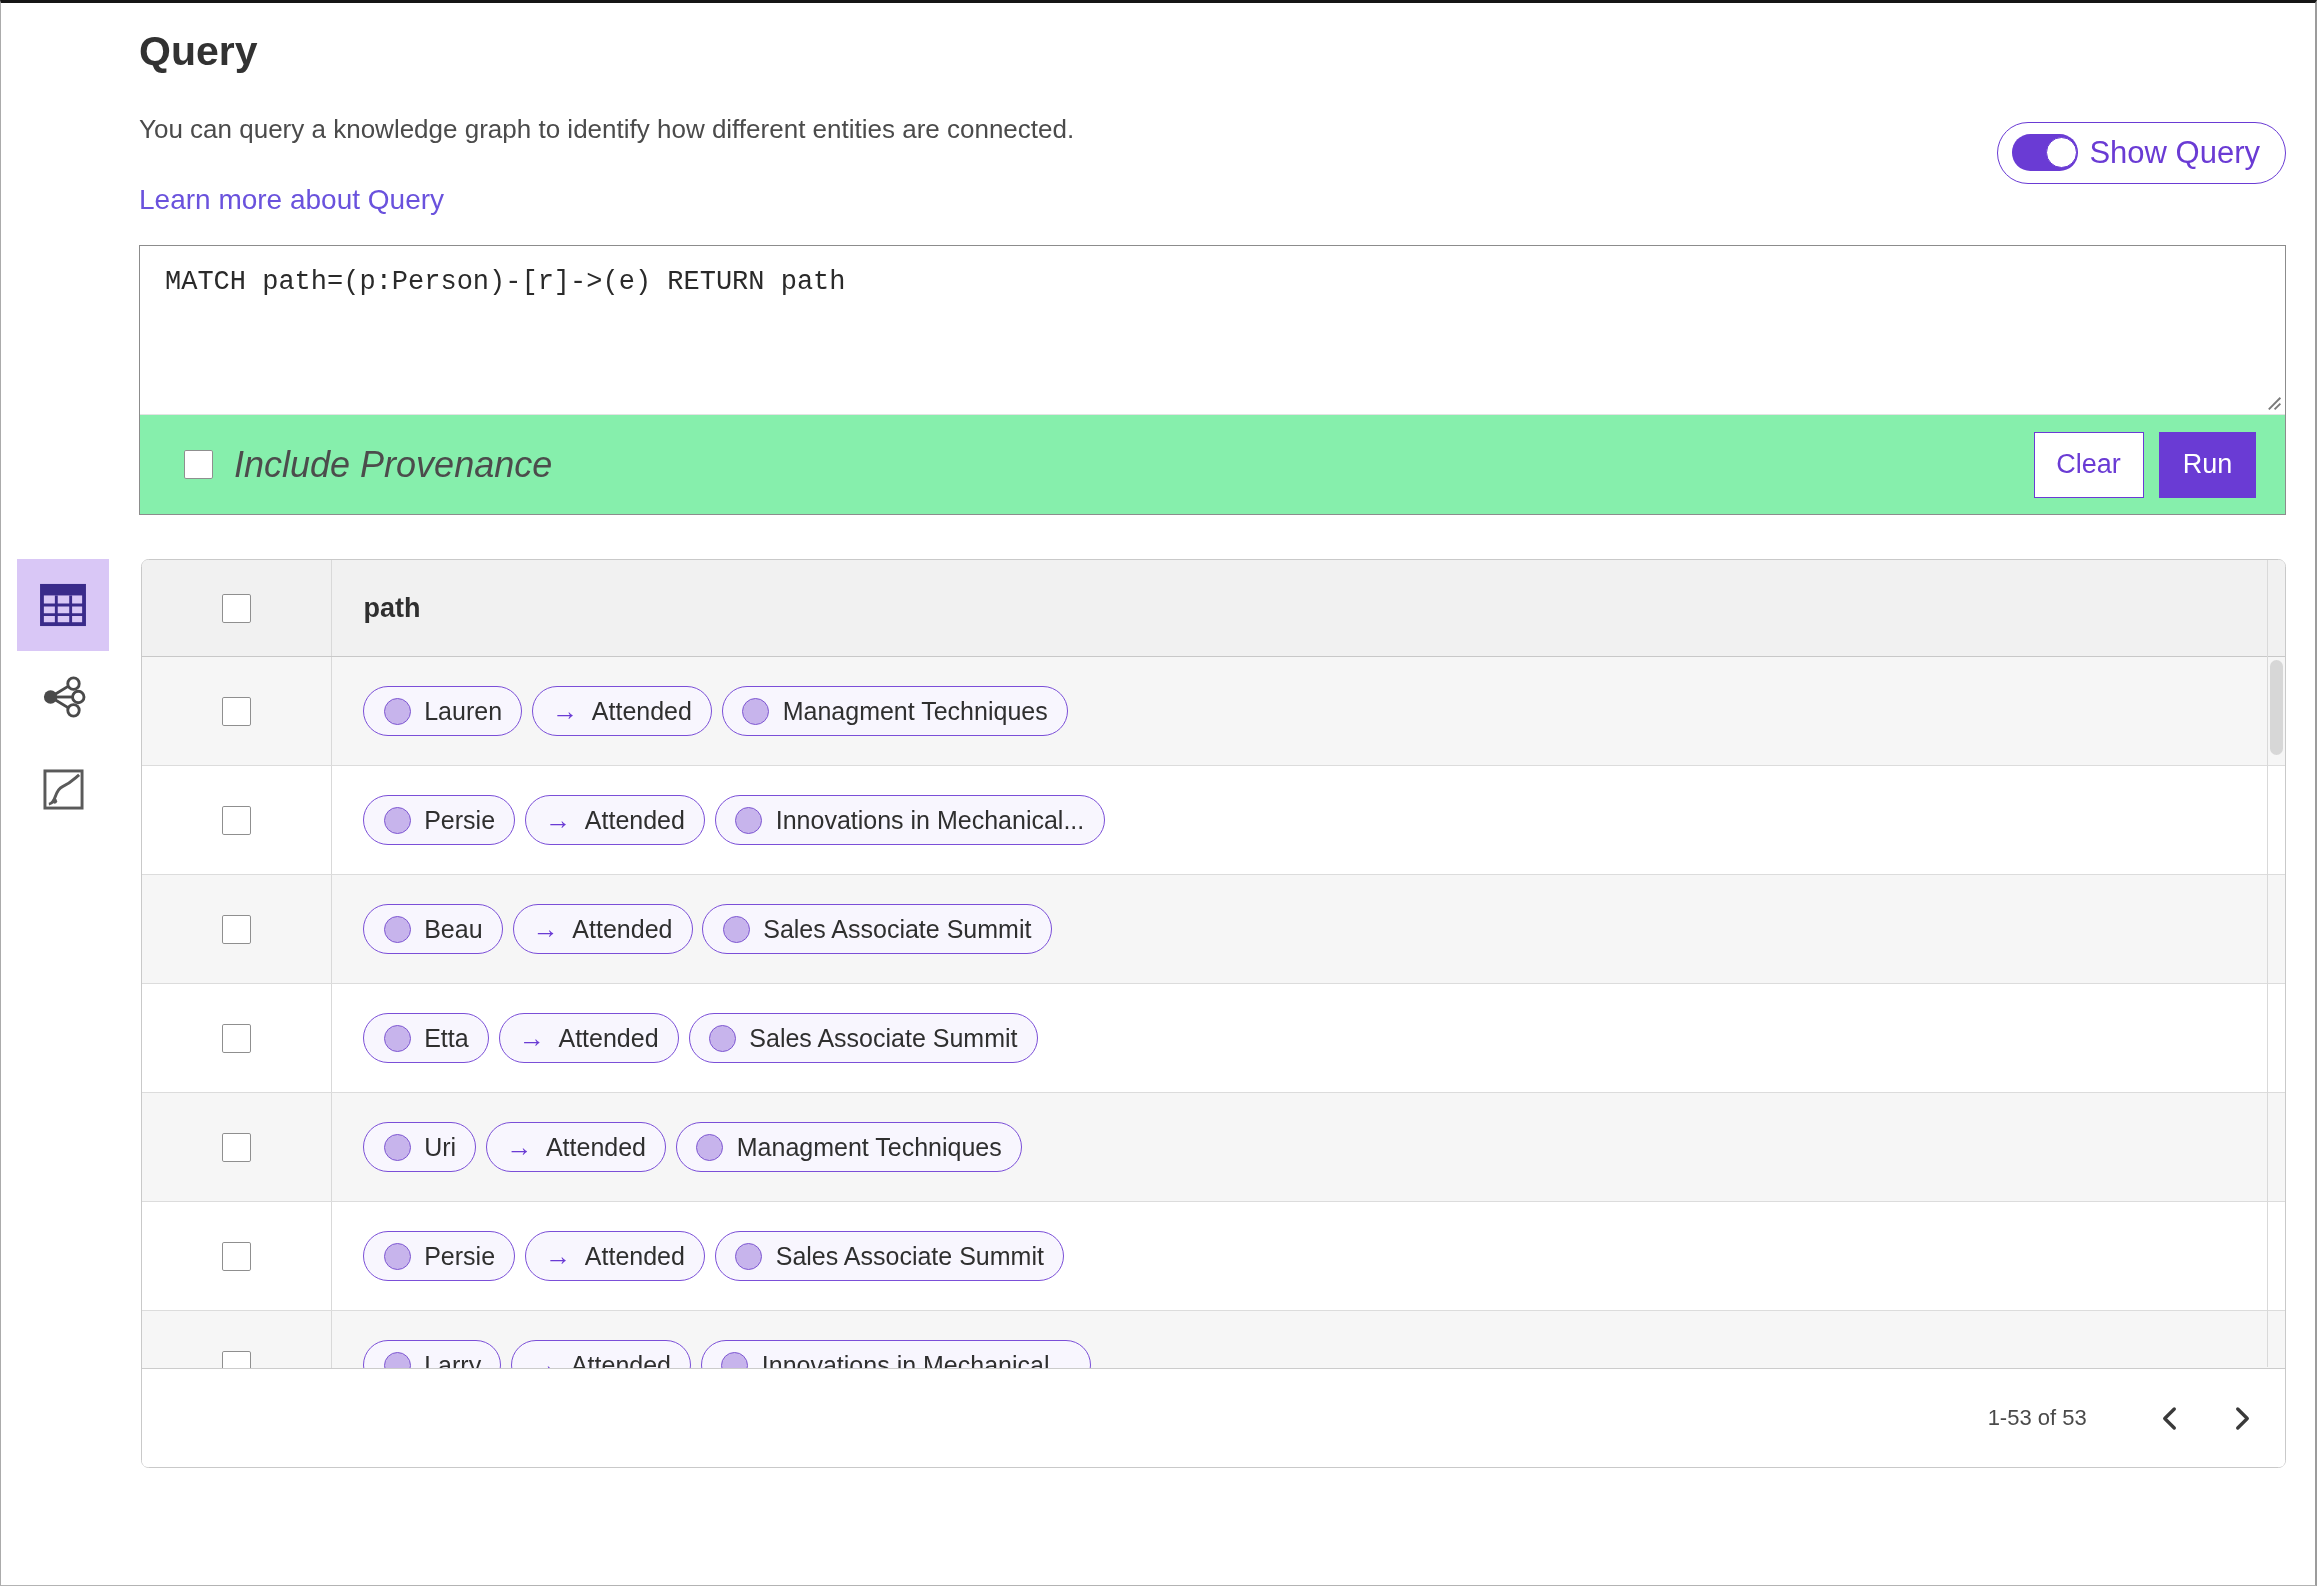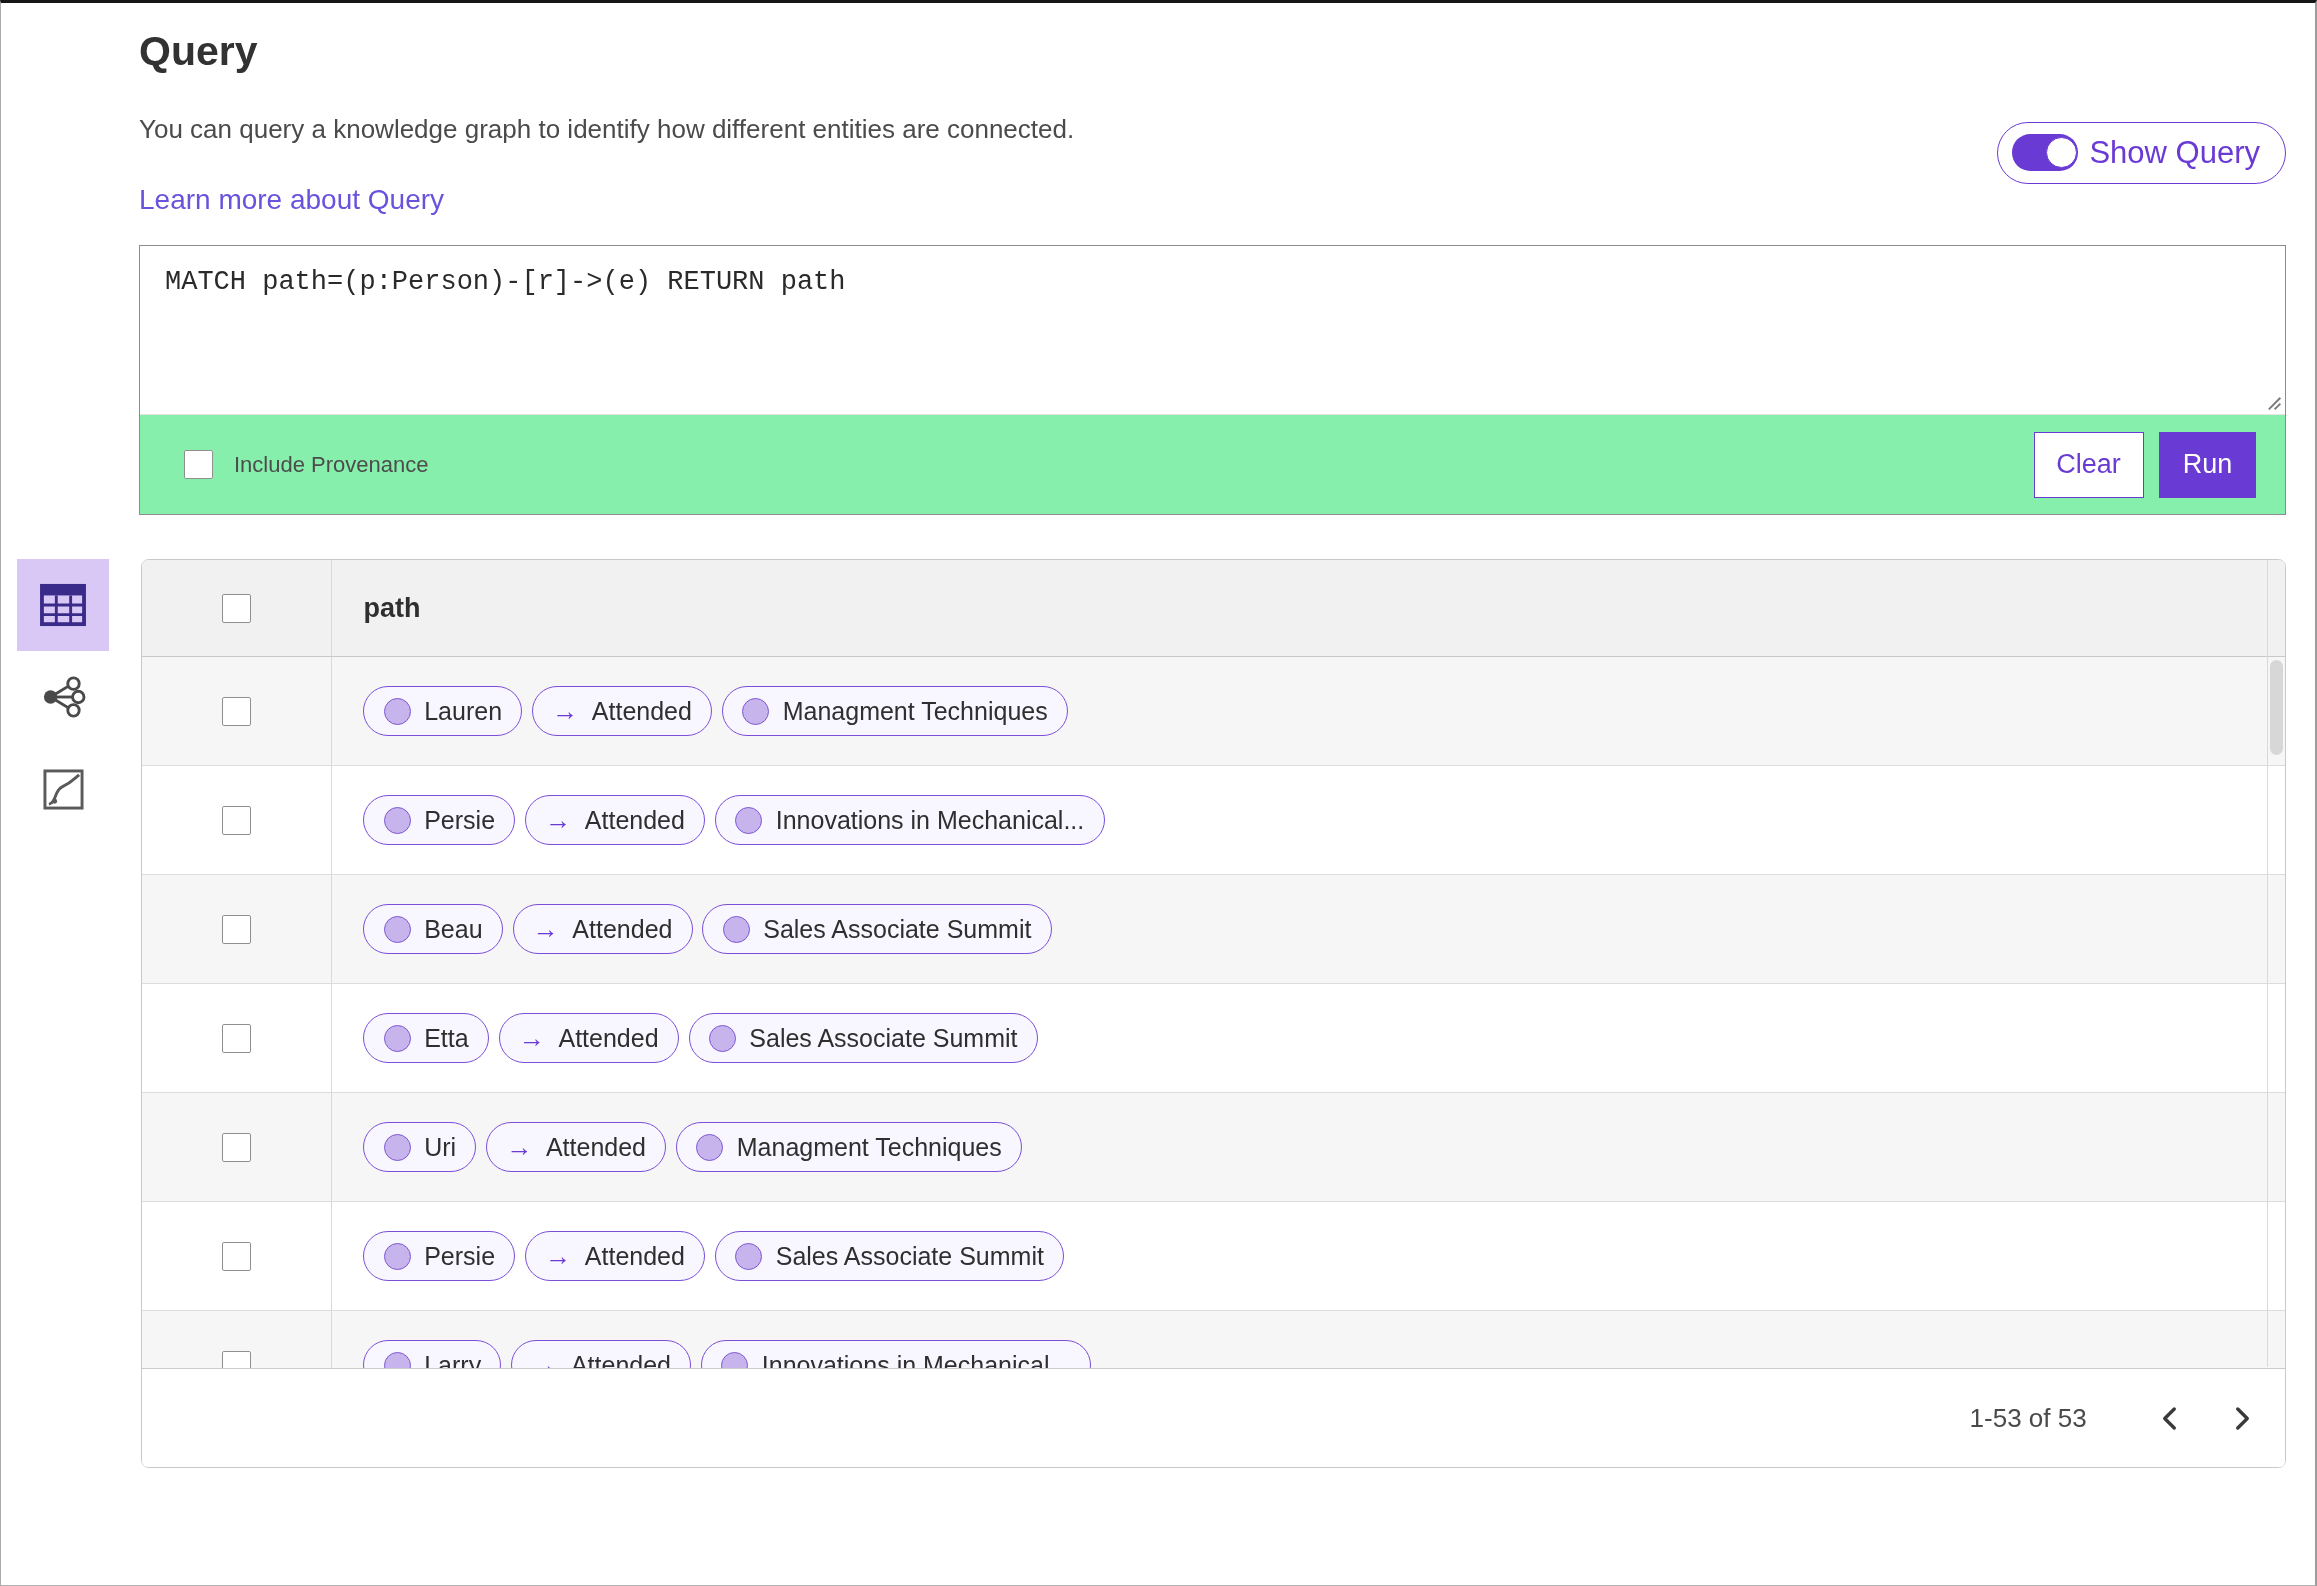--- a/index.html
+++ b/index.html
@@ -36,21 +36,21 @@
   .query-box{margin:29px 29px 0 138px;border:1.9px solid #8c8c8c;background:#86efac;}
   .textarea-wrap{position:relative;border-bottom:1.9px solid #e3e3e3;}
   .query-input{
     display:block;width:100%;height:168px;border:none;outline:none;resize:none;
     font-family:"Liberation Mono","DejaVu Sans Mono",monospace;font-size:27px;color:#2a2a2a;
     padding:21px 25px;background:#fff;
   }
   .resize-handle{position:absolute;right:2.9px;bottom:2.9px;}
   .query-actions{height:99px;display:flex;align-items:center;padding:0 29px 0 44px;}
   .checkbox{width:29px;height:29px;border:1.9px solid #8f8f8f;border-radius:1.9px;background:#fff;display:inline-block;cursor:pointer;flex:none;}
-  .prov-label{display:flex;align-items:center;gap:21px;font-size:22px;color:#4c4c4c;cursor:pointer;}
+  .prov-label{display:flex;align-items:center;gap:21px;font-size:36px;color:#4c4c4c;cursor:pointer;font-style:italic;}
   .action-buttons{margin-left:auto;display:flex;gap:15.4px;}
   .btn{font-family:inherit;font-size:27px;height:66px;cursor:pointer;}
   .btn-outline{background:#fff;color:var(--accent);border:1.9px solid var(--accent);width:110px;}
   .btn-solid{background:var(--accent);color:#fff;border:none;width:97px;}
   
   .results-title{font-size:39px;font-weight:700;color:#323232;margin:42px 0 0 138px;}
   .results-row{display:flex;align-items:flex-start;margin:44px 29px 0 16.4px;}
   .view-sidebar{width:124px;flex:none;display:flex;flex-direction:column;}
   .view-tab{width:92px;height:92px;border:none;background:transparent;display:flex;align-items:center;justify-content:center;cursor:pointer;}
   .view-tab.selected{background:var(--selected-tab-bg);}
@@ -65,21 +65,21 @@
   .scroll-line{position:absolute;top:0;right:17.4px;width:1px;height:807px;background:#d9d9d9;}
   .scroll-thumb{position:absolute;top:100px;right:1.9px;width:13.5px;height:95px;background:#d7d7d7;border-radius:6.8px;cursor:pointer;}
   
   .pill{display:inline-flex;align-items:center;gap:13.5px;height:50px;padding:0 19.3px;background:var(--pill-bg);
         border:1.9px solid var(--pill-border);border-radius:26px;font-size:25px;color:#2f2f2f;cursor:pointer;white-space:nowrap;}
   .dot{width:27px;height:27px;border-radius:50%;background:var(--node-fill);border:1.9px solid var(--node-stroke);flex:none;}
   .arrow{color:var(--accent);font-size:26px;}
   
   .t-footer{height:99px;border-top:1px solid #ccc;display:flex;align-items:center;justify-content:flex-end;
             padding-right:19.3px;border-radius:0 0 5.8px 5.8px;background:#fff;}
-  .page-range{font-size:26px;color:#4a4a4a;margin-right:33px;}
+  .page-range{font-size:22px;color:#4a4a4a;margin-right:33px;}
   .pg-btn{width:46px;height:46px;background:none;border:none;display:flex;align-items:center;justify-content:center;cursor:pointer;margin-left:27px;}
 </style>
 </head>
 <body>
 
 <div class="page">
 
   <h1 class="page-title">Query</h1>
 
   <div class="intro-row">

